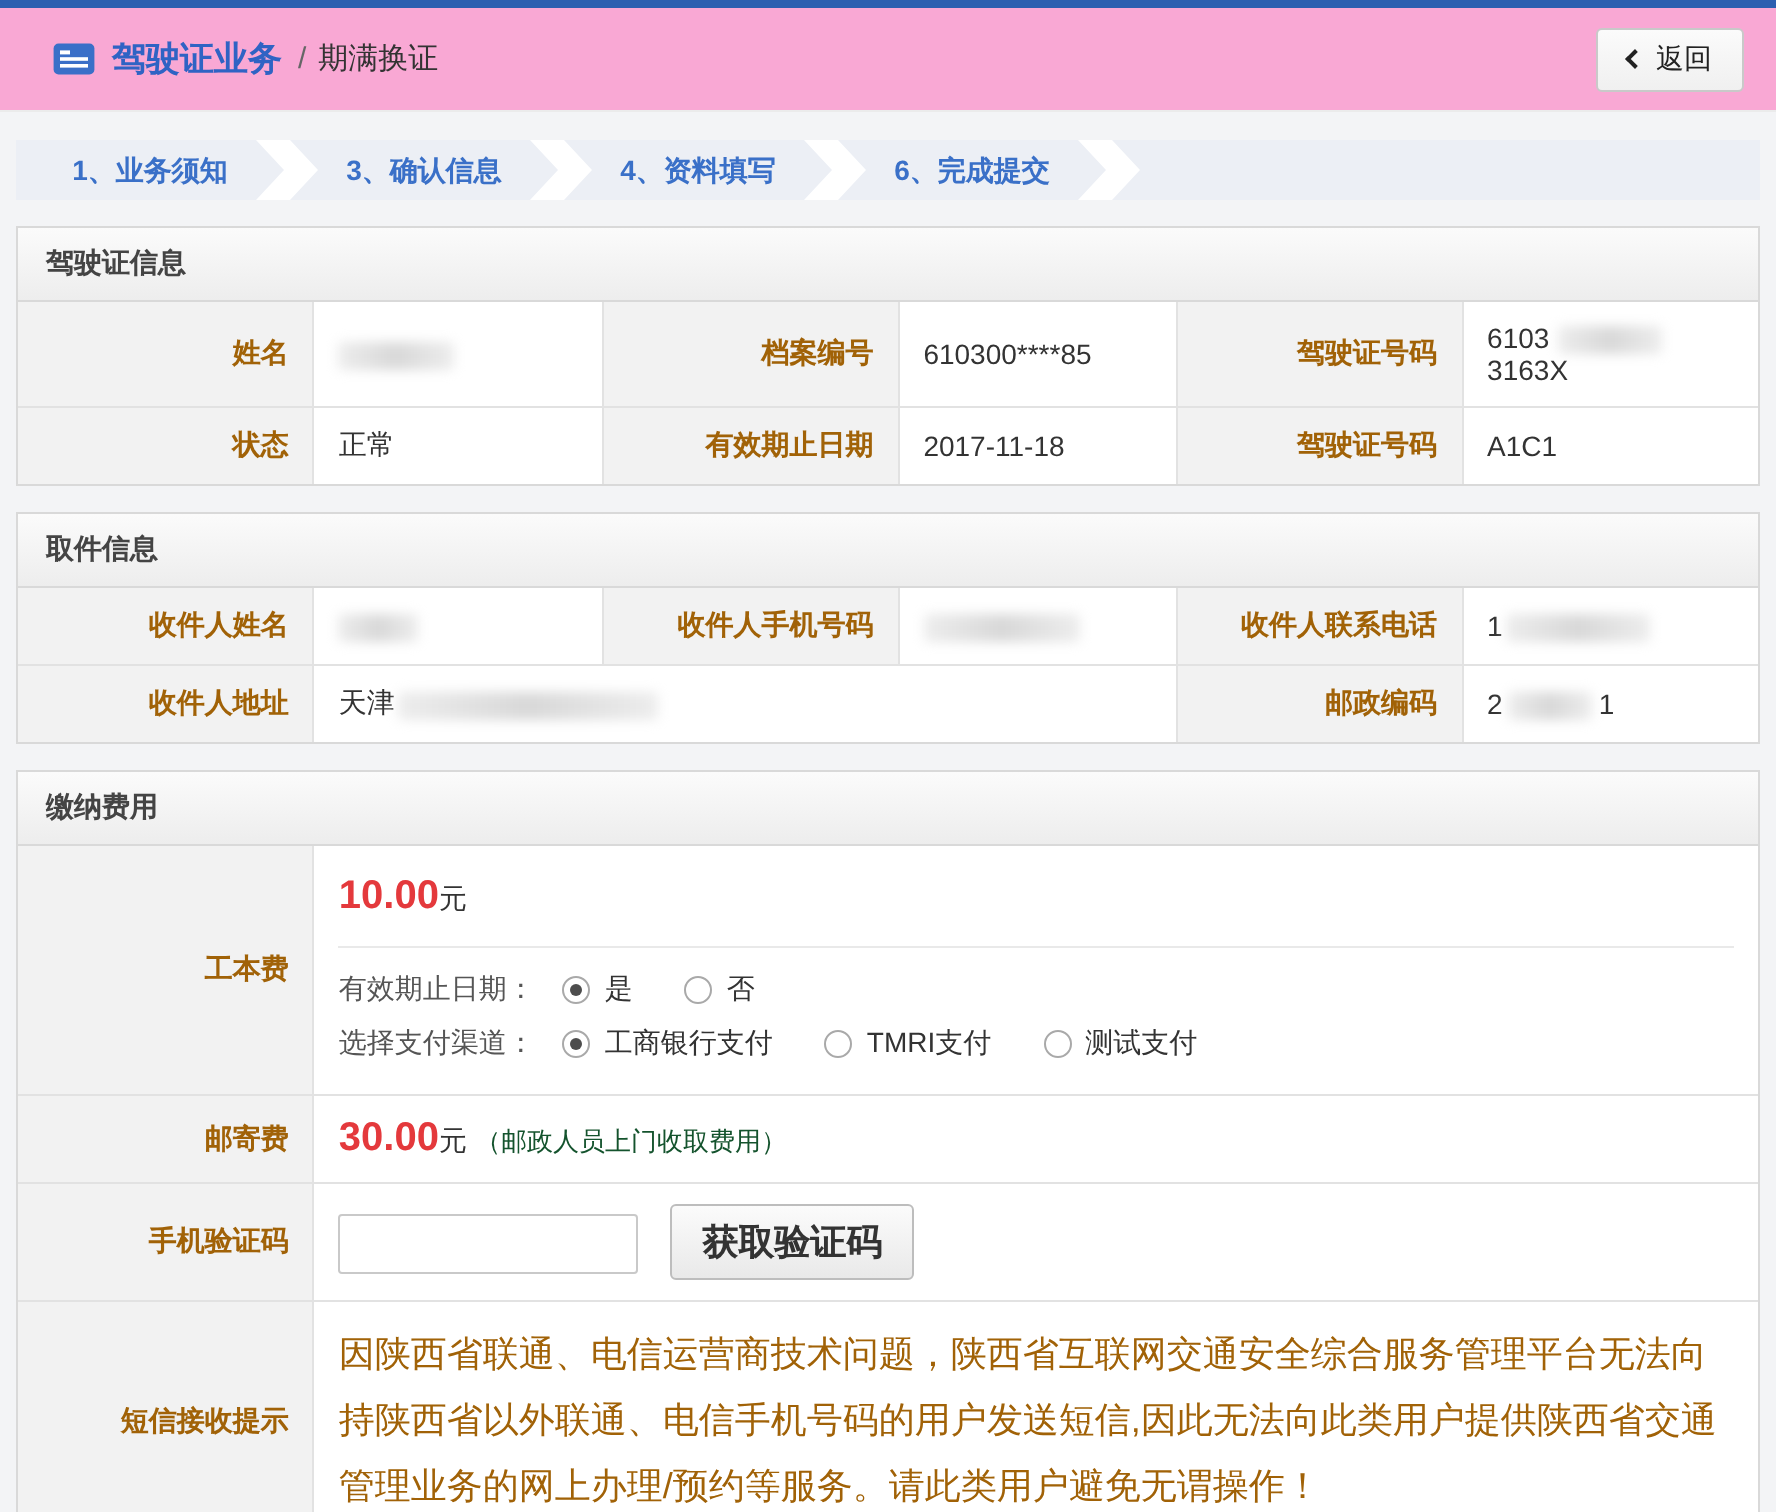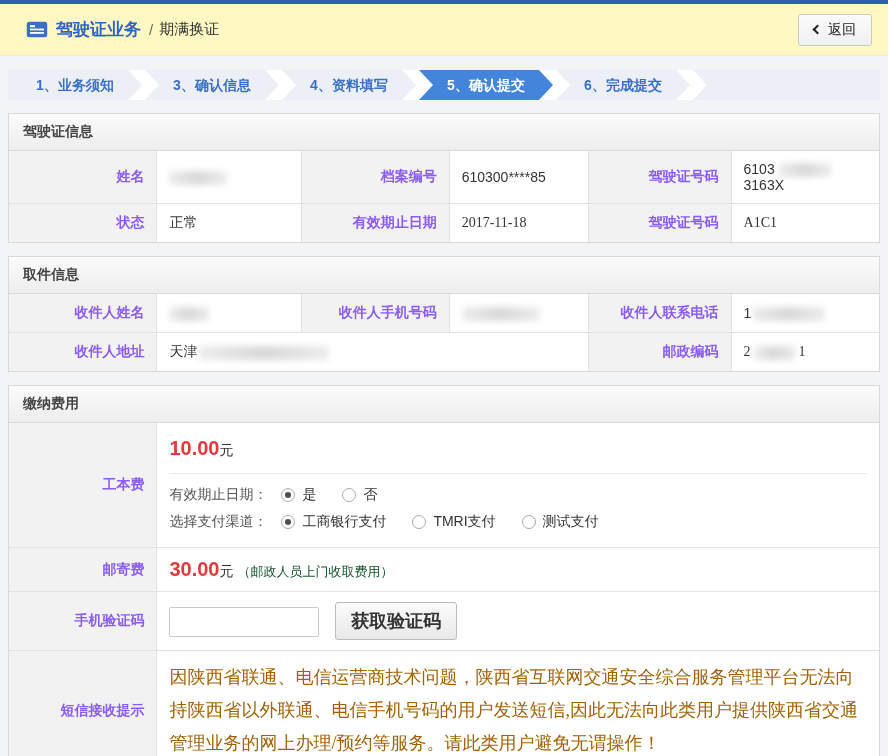--- a/index.html
+++ b/index.html
@@ -7,21 +7,21 @@
   body {
     height:756px; overflow:hidden;
     background:#f3f4f6;
     font-family:"Liberation Sans","DejaVu Sans",sans-serif;
     font-size:14px; color:#333;
   }
   .topbar { height:4px; background:#2c5fb0; }
 
   
   .header {
-    background:#fef9c3; height:52px; display:flex; align-items:center;
+    background:#f9a8d4; height:52px; display:flex; align-items:center;
     padding:0 16px 0 26px; border-bottom:1px solid #ebebeb;
   }
   .hdr-icon { width:22px; height:17px; margin-right:8px; flex:0 0 auto; }
   .hdr-title { color:#2f63c4; font-size:17px; font-weight:bold; }
   .hdr-sep { color:#666; font-size:15px; margin:0 6px 0 8px; }
   .hdr-sub { color:#333; font-size:15px;font-family:Liberation Serif, serif; }
   .hdr-spacer { flex:1; }
   .back-btn {
     display:flex; align-items:center; gap:7px;
     background:linear-gradient(#fbfbfb,#f0f0f0);
@@ -42,23 +42,23 @@
   .step-filler { flex:1; background:#eceff5; clip-path:polygon(0 0, 100% 0, 100% 100%, 0 100%, 14px 50%); }
 
   
   .section { margin:13px 8px 0; background:#fff; border:1px solid #d9d9d9; }
   .section-hd {
     padding:9px 14px; font-weight:bold; color:#444; font-size:14px;
     background:linear-gradient(#fbfbfb,#ededed); border-bottom:1px solid #d9d9d9;
   }
   table { width:100%; border-collapse:collapse; table-layout:fixed; }
   td { border:1px solid #e2e2e2; padding:10px 12px; font-size:14px; color:#333; vertical-align:middle; }
-  td.lbl { background:#f2f2f2; text-align:right; font-weight:bold; color:#8b5cf6; }
+  td.lbl { background:#f2f2f2; text-align:right; font-weight:bold; color:#a16207; }
   tr:first-child td { border-top:none; }
-  tr:last-child td { border-bottom:none;font-family:Liberation Serif, serif; }
+  tr:last-child td { border-bottom:none; }
   td:first-child { border-left:none; }
   td:last-child { border-right:none; }
 
   .blur-blob {
     display:inline-block; height:14px; border-radius:2px;
     background:linear-gradient(90deg,#ededed,#d8d8d8,#ededed);
     filter:blur(3px); vertical-align:middle;
   }
 
   
@@ -98,21 +98,20 @@
   <button class="back-btn">
     <span class="chev-left"></span>
     <span>返回</span>
   </button>
 </div>
 
 <div class="steps-wrap">
   <div class="step first">1、业务须知</div>
   <div class="step">3、确认信息</div>
   <div class="step">4、资料填写</div>
-  <div class="step active">5、确认提交</div>
   <div class="step">6、完成提交</div>
   <div class="step-filler"></div>
 </div>
 
 <div class="section">
   <div class="section-hd">驾驶证信息</div>
   <table>
     <colgroup>
         <col style="width:17%">
         <col style="width:16.6%">

